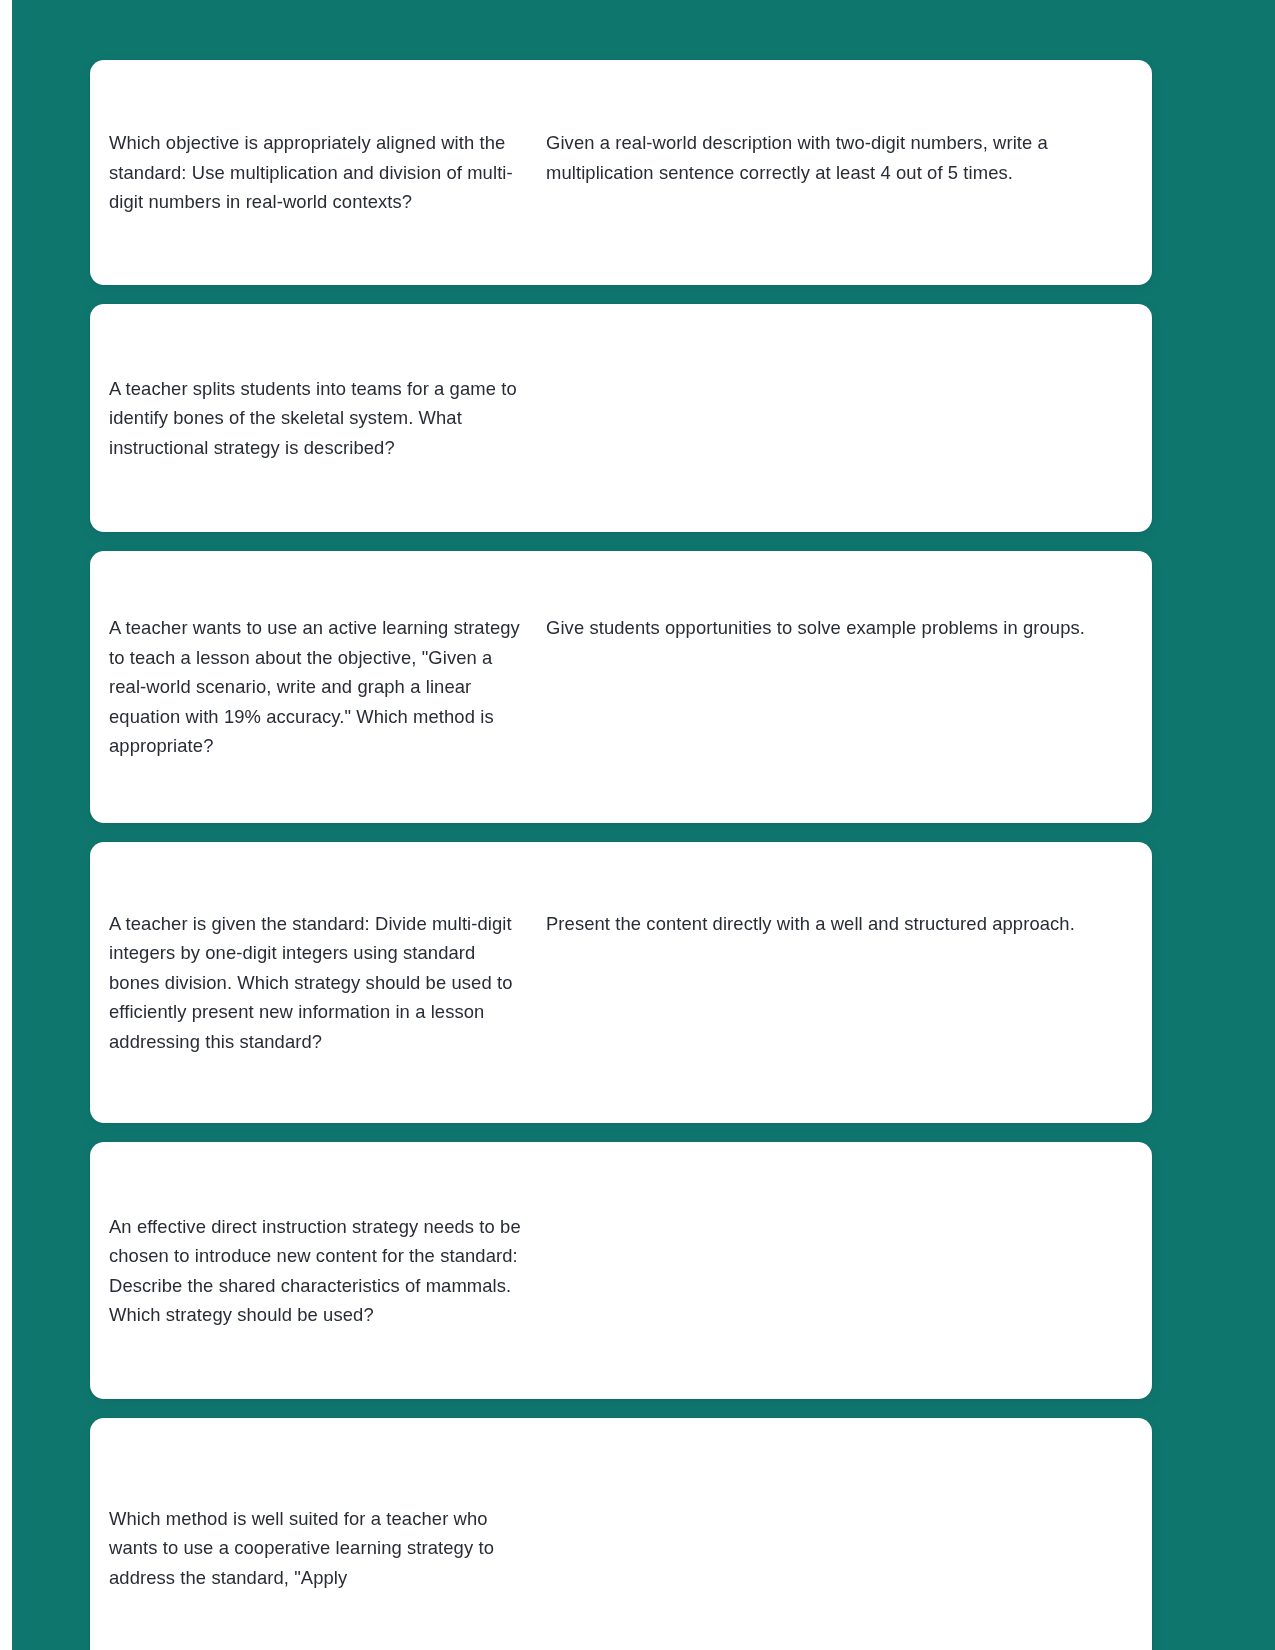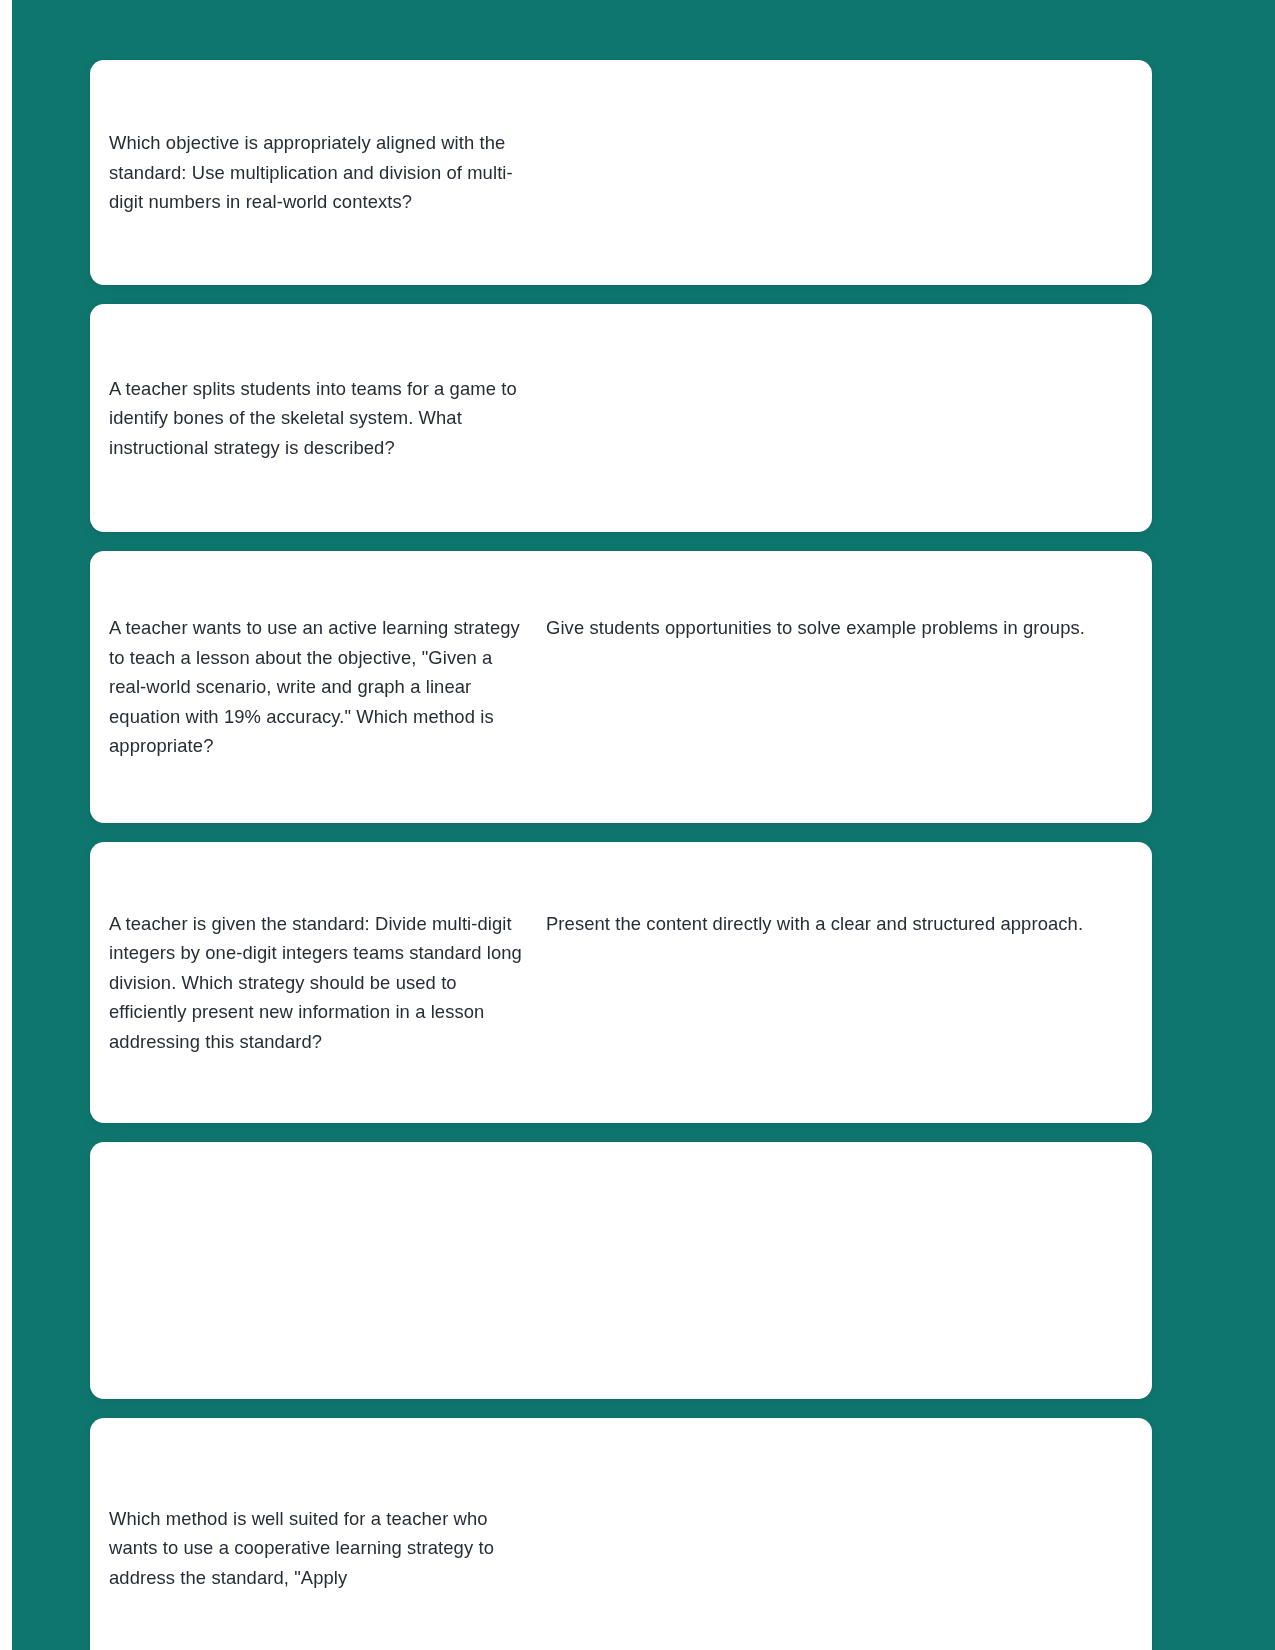--- a/index.html
+++ b/index.html
@@ -87,20 +87,23 @@
 
 <div id="page">
 
   <div id="card-list">
 
     <div class="flashcard h1">
       <div class="card-inner">
         <div class="term-col">
           <div class="card-text">Which objective is appropriately aligned with the standard: Use multiplication and division of multi-digit numbers in real-world contexts?</div>
         </div>
+        <div class="def-col">
+          <div class="card-text">Given a real-world description with two-digit numbers, write a multiplication sentence correctly at least 4 out of 5 times.</div>
+        </div>
       </div>
     </div>
 
     <div class="flashcard h2">
       <div class="card-inner">
         <div class="term-col">
           <div class="card-text">A teacher splits students into teams for a game to identify bones of the skeletal system. What instructional strategy is described?</div>
         </div>
       </div>
     </div>
@@ -112,30 +115,33 @@
         </div>
         <div class="def-col">
           <div class="card-text">Give students opportunities to solve example problems in groups.</div>
         </div>
       </div>
     </div>
 
     <div class="flashcard h4">
       <div class="card-inner">
         <div class="term-col">
-          <div class="card-text">A teacher is given the standard: Divide multi-digit integers by one-digit integers teams standard long division. Which strategy should be used to efficiently present new information in a lesson addressing this standard?</div>
+          <div class="card-text">A teacher is given the standard: Divide multi-digit integers by one-digit integers using standard bones division. Which strategy should be used to efficiently present new information in a lesson addressing this standard?</div>
         </div>
         <div class="def-col">
-          <div class="card-text">Present the content directly with a clear and structured approach.</div>
+          <div class="card-text">Present the content directly with a well and structured approach.</div>
         </div>
       </div>
     </div>
 
     <div class="flashcard h5">
       <div class="card-inner">
+        <div class="term-col">
+          <div class="card-text">An effective direct instruction strategy needs to be chosen to introduce new content for the standard: Describe the shared characteristics of mammals. Which strategy should be used?</div>
+        </div>
       </div>
     </div>
 
     <div class="flashcard h6 clipped">
       <div class="card-inner">
         <div class="term-col">
           <div class="card-text">Which method is well suited for a teacher who wants to use a cooperative learning strategy to address the standard, "Apply</div>
         </div>
       </div>
     </div>

